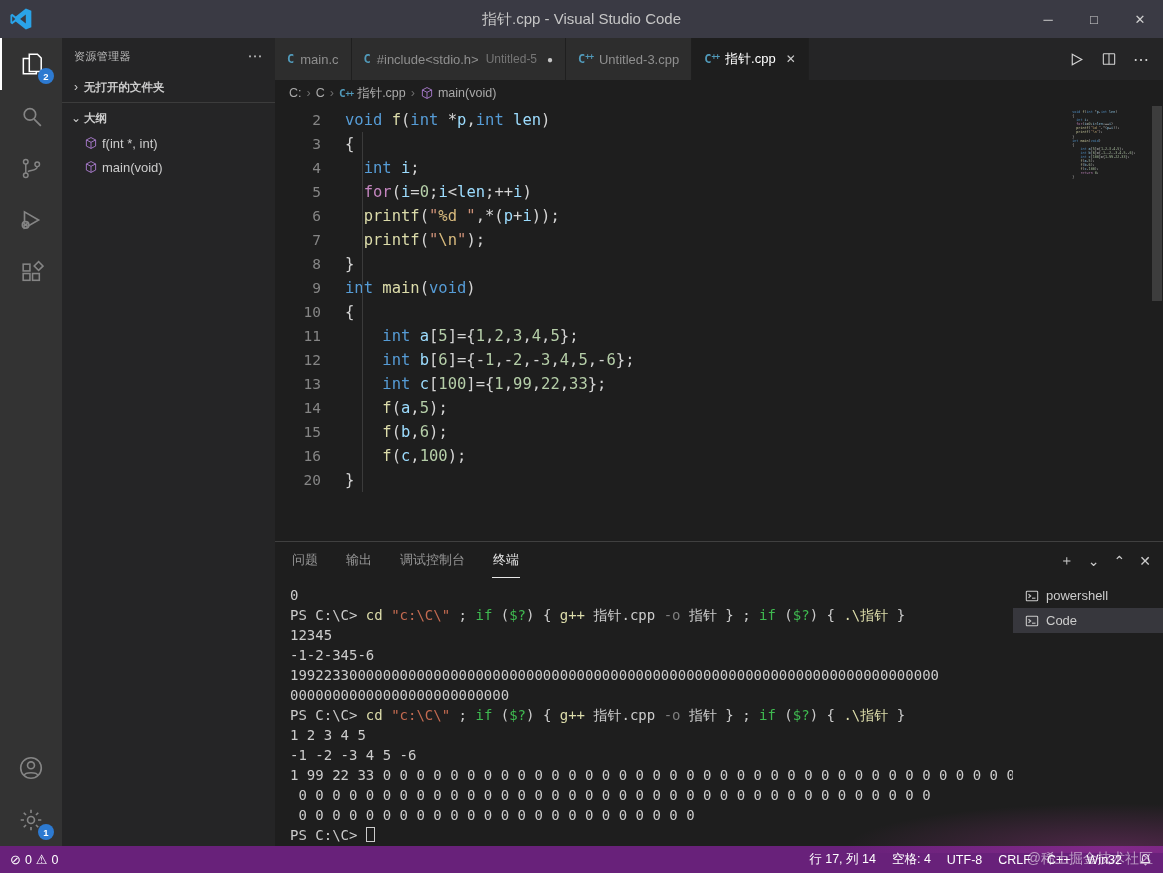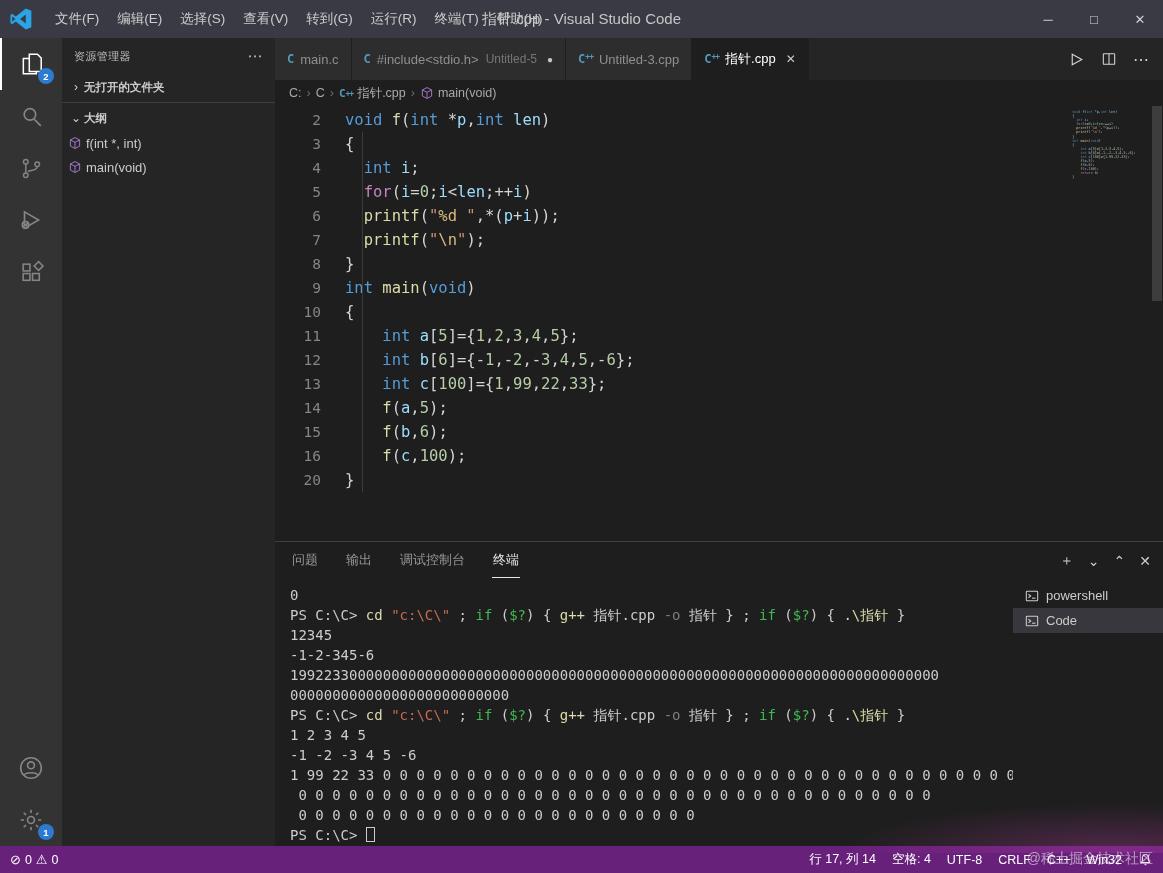--- a/index.html
+++ b/index.html
@@ -25,21 +25,21 @@
   .act-item svg { stroke:currentColor; }
   .act-bottom { margin-top:auto; }
   .badge { position:absolute; right:8px; bottom:6px; min-width:16px; height:16px; border-radius:9px; background:#2d7ad1; color:#fff; font-size:9.5px; display:flex; align-items:center; justify-content:center; padding:0 3px; font-weight:bold; }
   
   .sidebar { width:213px; background:#252526; display:flex; flex-direction:column; font-size:13px; }
   .sidebar-header { height:36px; display:flex; align-items:center; padding:0 12px; color:#bbbbbb; font-size:11px; letter-spacing:0.4px; }
   .sidebar-header .more { margin-left:auto; color:#cccccc; font-size:15px; }
   .section-header { height:26px; display:flex; align-items:center; padding:0 6px; font-weight:bold; font-size:11.5px; color:#cccccc; }
   .section-header .chev { width:16px; color:#cccccc; font-size:12px; text-align:center; font-weight:normal; }
   .section-sep { height:1px; background:#3c3c3c; margin:2px 0; }
-  .outline-item { height:24px; display:flex; align-items:center; padding-left:6px; color:#cccccc; font-size:13px; }
+  .outline-item { height:24px; display:flex; align-items:center; padding-left:22px; color:#cccccc; font-size:13px; }
   .outline-ico { width:18px; display:flex; align-items:center; }
   
   .editor-col { flex:1; display:flex; flex-direction:column; min-width:0; }
   .tabbar { height:42px; background:#252526; display:flex; align-items:stretch; }
   .tabs { display:flex; }
   .tab { display:flex; align-items:center; padding:0 12px; background:#2d2d2d; border-right:1px solid #1f1f1f; font-size:13px; color:#8f8f8f; white-space:nowrap; }
   .tab.active { background:#1e1e1e; color:#ffffff; }
   .file-ico { color:#519aba; font-weight:bold; font-size:12px; margin-right:6px; font-family:"DejaVu Sans Mono", monospace; }
   .file-ico .pp, .bc-ico .pp { font-size:8px; vertical-align:4px; letter-spacing:-1px; }
   .tab-desc { margin-left:7px; font-size:12px; color:#767676; }
@@ -92,30 +92,20 @@
 <body>
 
 <div class="titlebar">
   <span class="vscode-logo">
     <svg viewBox="0 0 100 100" width="22" height="22">
         <path fill="#2aa3e8" d="M72 2 97 13v74L72 98 26 61 10 74 2 68V32l8-6 16 13z"></path>
         <path fill="#3a3a44" d="M72 29 46 50l26 21z"></path>
         <path fill="#3a3a44" d="M10 38l14 12-14 12z"></path>
       </svg>
   </span>
-  <div class="menubar" id="menubar">
-      <div class="menu-item">文件(F)</div>
-      <div class="menu-item">编辑(E)</div>
-      <div class="menu-item">选择(S)</div>
-      <div class="menu-item">查看(V)</div>
-      <div class="menu-item">转到(G)</div>
-      <div class="menu-item">运行(R)</div>
-      <div class="menu-item">终端(T)</div>
-      <div class="menu-item">帮助(H)</div>
-    </div>
   <div class="window-title">指针.cpp - Visual Studio Code</div>
   <div class="window-controls">
     <span>─</span>
     <span>□</span>
     <span>✕</span>
   </div>
 </div>
 
 <div class="main">
 

